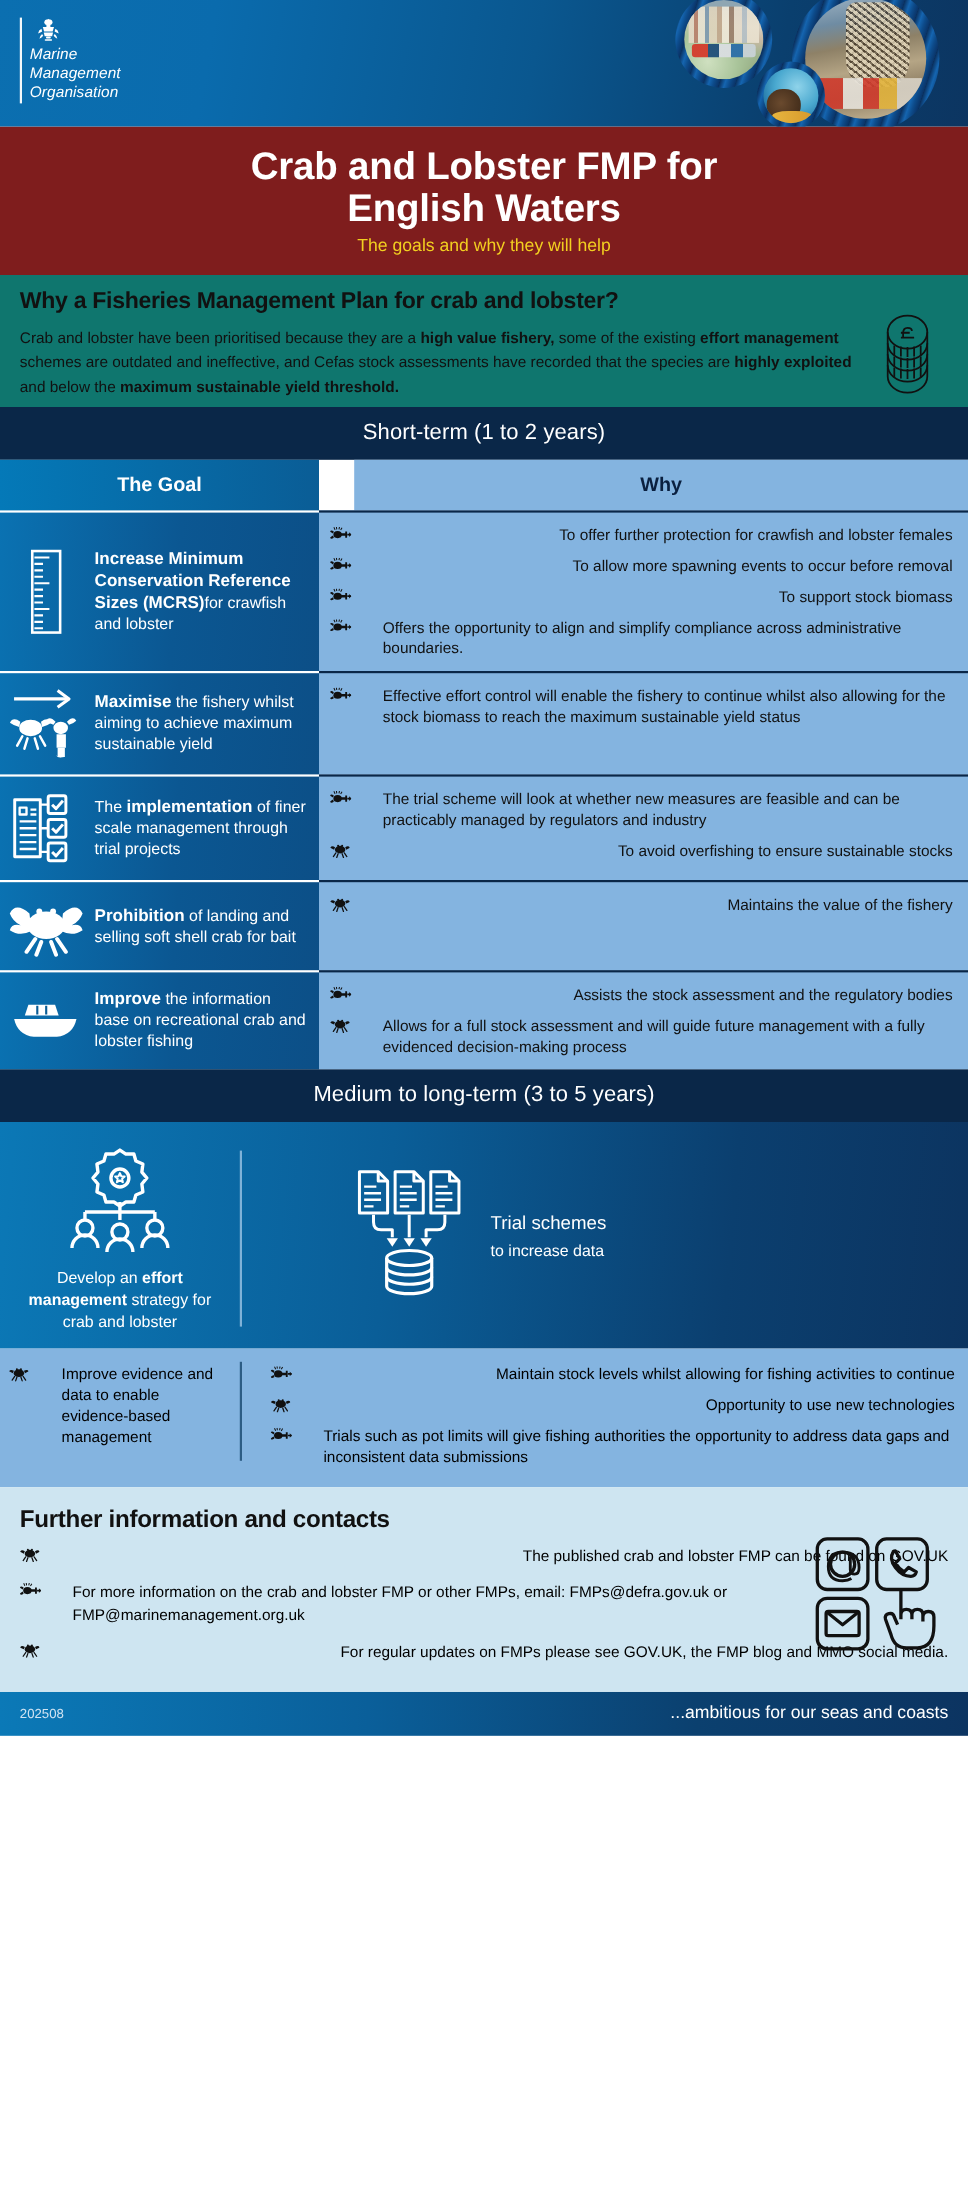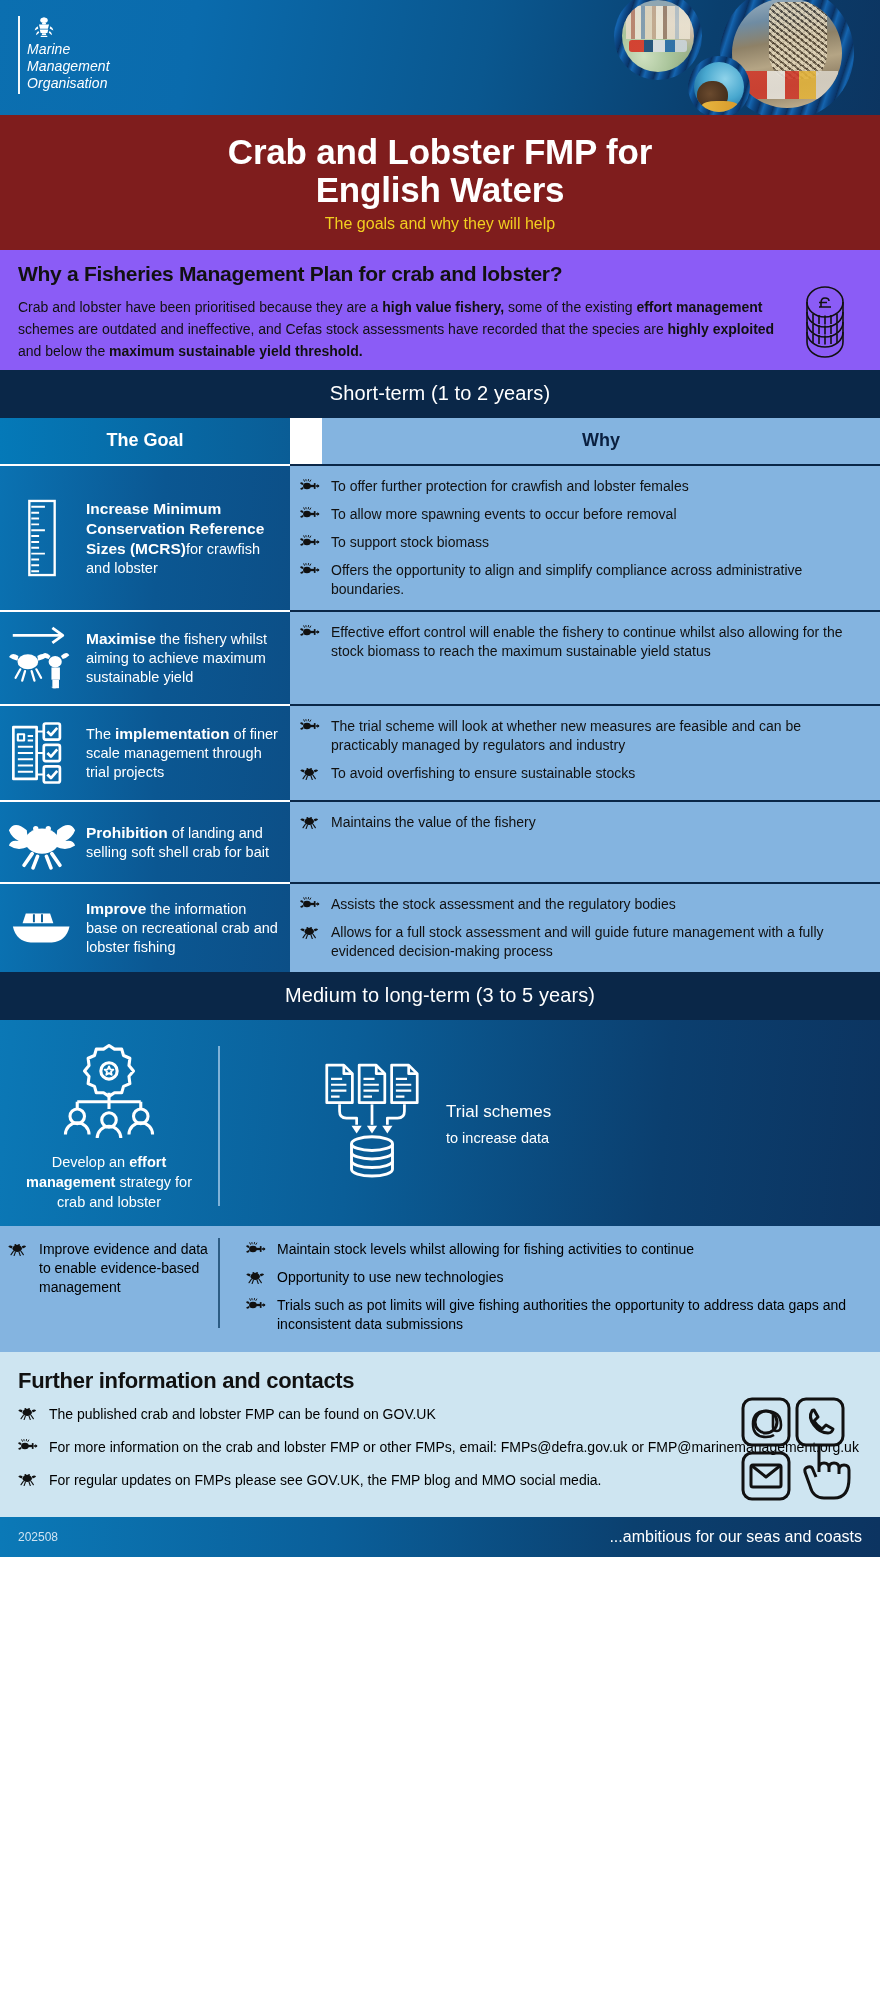--- a/index.html
+++ b/index.html
@@ -92,21 +92,21 @@
     background:#7f1d1d; width:880px; height:135px;
     display:flex; flex-direction:column; align-items:center; justify-content:center;
   }
   .title-main {
     color:#fff; font-size:35px; font-weight:bold; line-height:38px; text-align:center;
     letter-spacing:-.2px;
   }
   .title-sub { color:#f2cf20; font-size:16px; margin-top:6px; }
 
   
-  .intro { background:#8b5cf6; padding:12px 18px 14px 18px; position:relative; height:120px; }
+  .intro { background:#0f766e; padding:12px 18px 14px 18px; position:relative; height:120px; }
   .intro h2 { font-size:21px; color:#111; font-weight:bold; letter-spacing:-.3px; }
   .intro p { font-size:14px; color:#111; line-height:22px; margin-top:10px; width:780px; }
   .intro b { font-weight:bold; }
   .coins { position:absolute; right:24px; top:35px; width:62px; height:78px; }
 
   
   .section-banner {
     background:#0a2748; color:#fff; text-align:center;
     font-size:20px; padding:12px 0 13px 0; letter-spacing:.1px;
   }
@@ -129,21 +129,21 @@
   }
   .trow .whycell {
     flex:1; background:#84b4e0; color:#111;
     padding:11px 14px 11px 10px; border-top:2px solid #0a2748;
     margin-top:-2px;
   }
   .goal-ico { width:68px; min-width:68px; display:flex; align-items:center; justify-content:center; }
   .goal-txt { font-size:14.5px; line-height:19px; }
   .goal-txt .strong { font-weight:bold; font-size:15.5px; }
   .bullets { list-style:none; }
-  .bullets li { display:flex; gap:9px; margin-bottom:9px; font-size:14px; line-height:19px; }
+  .bullets li { display:flex; gap:26px; margin-bottom:9px; font-size:14px; line-height:19px;justify-content:space-between; }
   .bullets li:last-child { margin-bottom:0; }
   .bico { width:22px; min-width:22px; padding-top:2px; }
 
   
   .mlt-body {
     background:linear-gradient(95deg,#0b78b6 0%,#0a5e98 40%,#0b3f6f 75%,#0c3460 100%);
     display:flex; padding:16px 0 14px 0; position:relative;
   }
   .mlt-left { width:218px; text-align:center; color:#fff; padding:0 12px; }
   .mlt-divider { width:2px; background:#7fb2d8; margin:10px 0 6px 0; }

